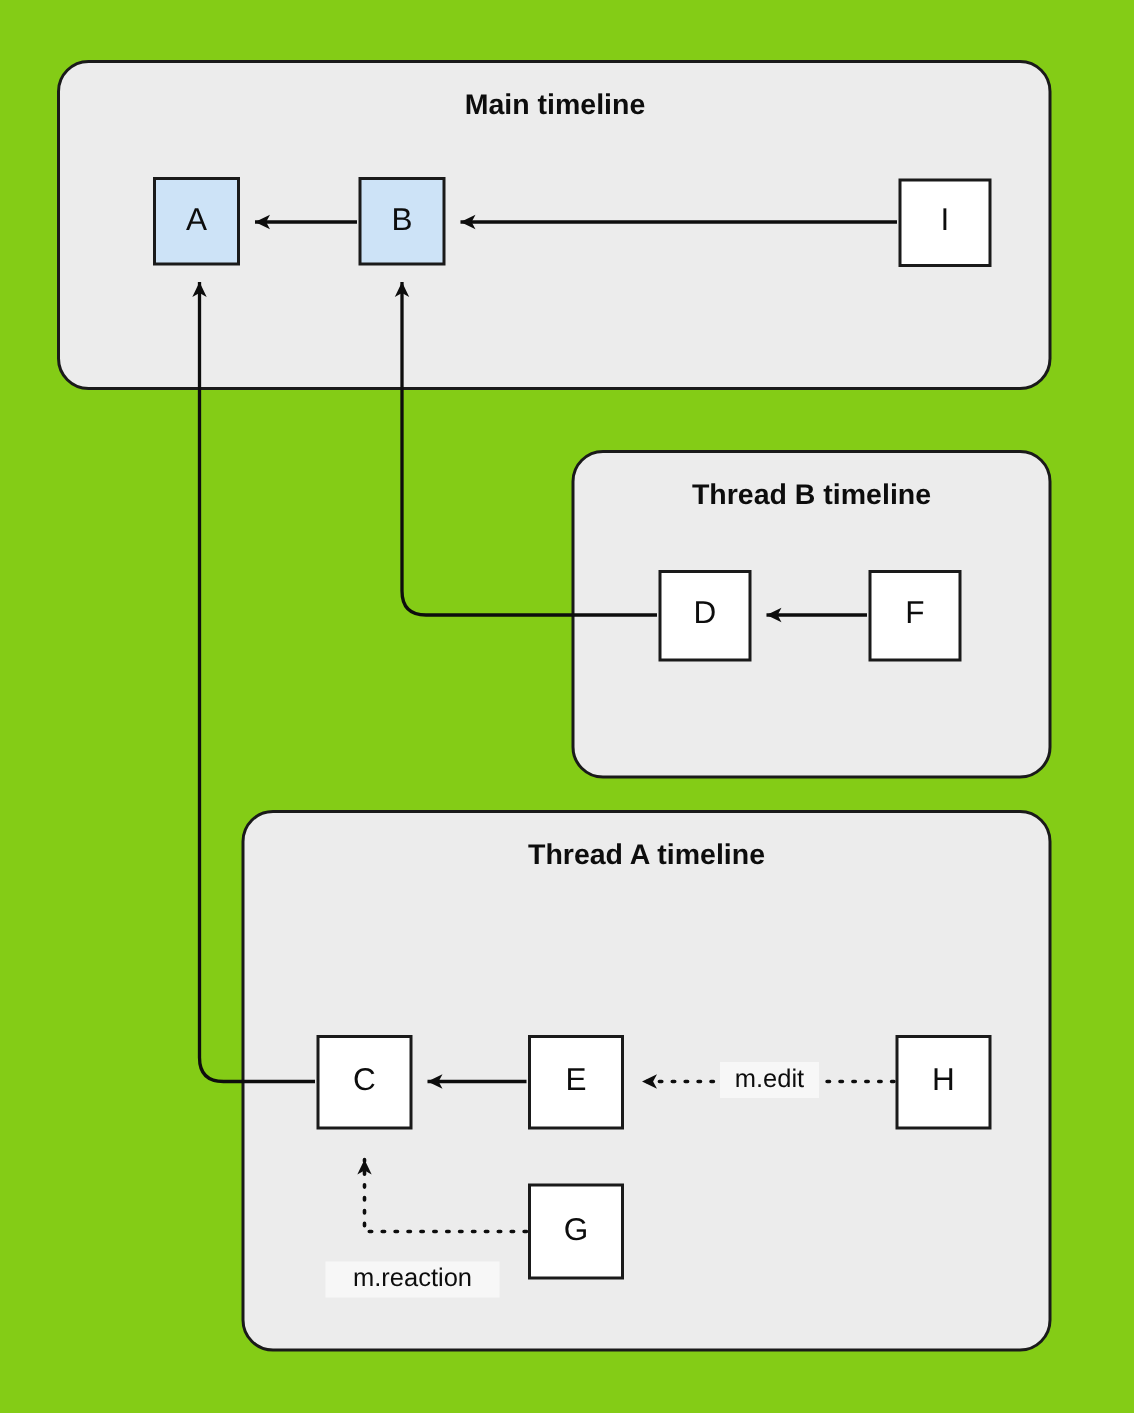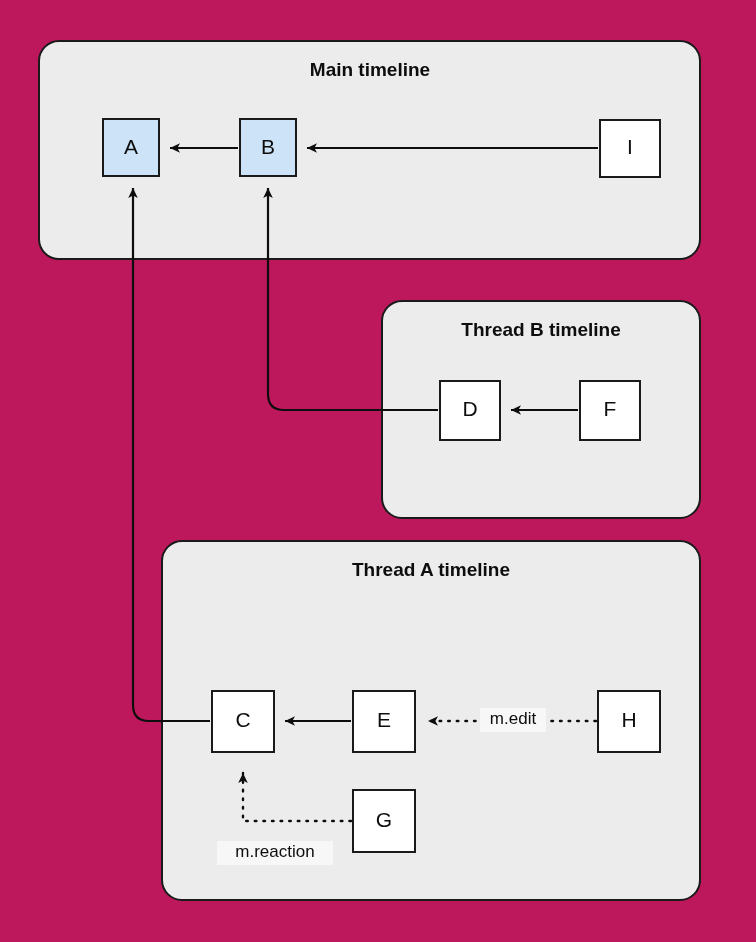--- a/index.html
+++ b/index.html
@@ -8,21 +8,21 @@
     padding: 0;
     background: #ffffff;
   }
   body {
     font-family: "Liberation Sans", sans-serif;
   }
   #canvas {
     position: relative;
     width: 756px;
     height: 942px;
-    background: #be185d;
+    background: #84cc16;
     overflow: hidden;
   }
   #diagram-svg {
     position: absolute;
     left: 0;
     top: 0;
     width: 756px;
     height: 942px;
   }
   .group-box {

